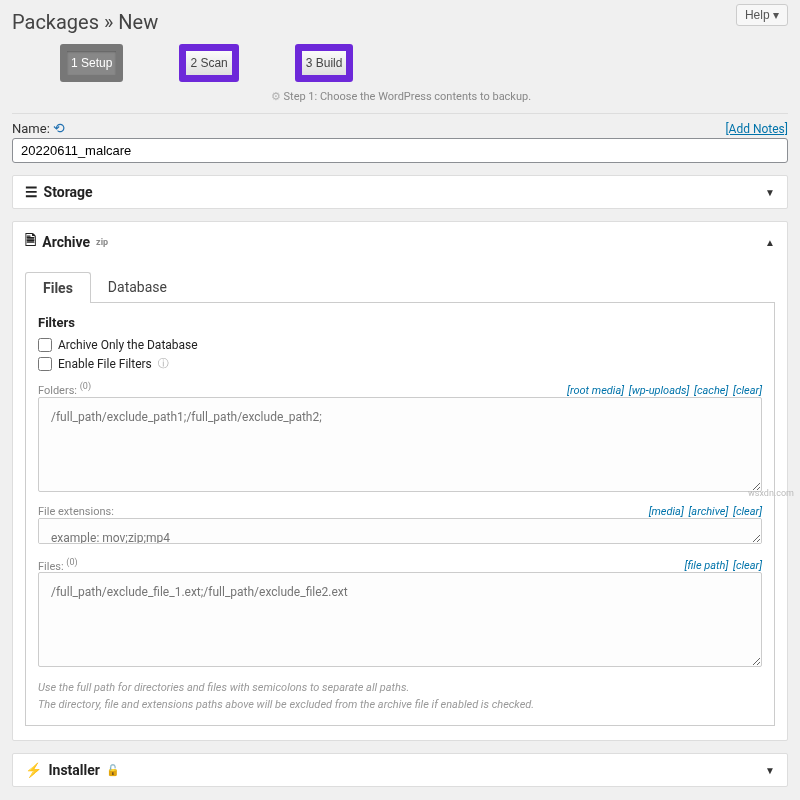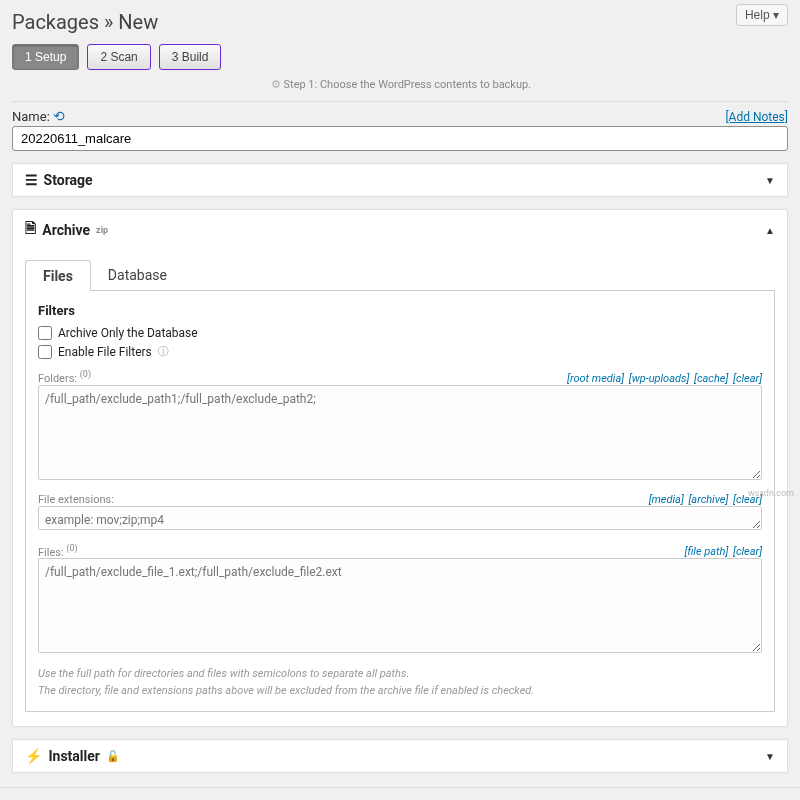--- a/index.html
+++ b/index.html
@@ -2,21 +2,21 @@
 <html><head>
 <meta charset="utf-8">
 <style>
 * { box-sizing: border-box; margin: 0; padding: 0; }
 body { font-family: -apple-system, BlinkMacSystemFont, "Segoe UI", Roboto, sans-serif; background: #f0f0f0; color: #222; font-size: 13px; width: 800px; }
 .header { display: flex; justify-content: space-between; align-items: flex-start; padding: 4px 12px 0 12px; }
 .title-crumb { font-size: 20px; color: #444; padding: 6px 0 10px 0; }
 .help-btn { border: 1px solid #ccc; background: #f7f7f7; padding: 3px 8px; border-radius: 3px; cursor: pointer; font-size: 12px; color: #555; }
 .content { padding: 0 12px; }
 .steps { display: flex; gap: 8px; align-items: center; margin-bottom: 4px; }
-.step-btn { border: 1px solid #6d28d9; background: linear-gradient(#fafafa,#e0e0e0); padding: 5px 12px; border-radius: 3px; cursor: pointer; font-size: 12px; color: #444; }
+.step-btn { border: 7px solid #6d28d9; background: linear-gradient(#fafafa,#e0e0e0); padding: 5px 4px; border-radius: 3px; cursor: pointer; font-size: 12px; color: #444; margin-left: 48px; }
 .step-btn.active { background: #888; color: #fff; border-color: #777; box-shadow: inset 0 1px 2px rgba(0,0,0,0.3); }
 .step-help { font-size: 11px; color: #888; padding: 4px 0 6px 2px; text-align: center; }
 .step-help::before { content: "⚙ "; opacity:0.6; }
 .name-row { display: flex; justify-content: space-between; align-items: flex-end; margin-top: 6px; text-align: right; }
 .name-label { font-size: 13px; color: #333; }
 .refresh-icon { color: #2271b1; cursor: pointer; font-size: 14px; }
 .add-notes { font-size: 12px; color: #0073aa; text-decoration: underline; cursor: pointer; }
 .name-input { width: 100%; border: 1px solid #8c8f94; border-radius: 3px; padding: 4px 8px; font-size: 13px; margin-top: 2px; }
 .panel { background: #fff; border: 1px solid #ddd; margin-top: 12px; border-radius: 2px; }
 .panel-header { display: flex; justify-content: space-between; align-items: center; padding: 8px 12px; cursor: pointer; }
@@ -27,21 +27,21 @@
 .tab { padding: 7px 17px; font-size: 14px; cursor: pointer; position: relative; color: #444; text-align: right; }
 .tab.active { font-weight: bold; border: 1px solid #ccc; border-bottom: none; background: #fff; border-radius: 3px 3px 0 0; margin-bottom: -1px; }
 .tab-body { border: 1px solid #ccc; border-top: none; padding: 12px; }
 .filters-title { font-weight: bold; font-size: 13px; margin-bottom: 8px; }
 .chk-row { display: flex; align-items: center; gap: 6px; font-size: 12px; margin-bottom: 4px; }
 .chk { width: 14px; height: 14px; }
 .helpq { color: #aaa; font-size: 11px; cursor:help; }
 .field-head-row { display: flex; justify-content: space-between; align-items: baseline; margin-top: 10px; font-size: 11px; color: #888; }
 .tiny-links a { color: #0073aa; text-decoration: none; font-size: 11px; margin-left: 2px; font-style: italic; cursor: pointer; }
 .tiny-links a::before { content:"["; } .tiny-links a::after { content:"]"; }
-.ta { width: 100%; border: 1px solid #ccc; border-radius: 2px; font-size: 12px; padding: 6px; color: #999; resize: vertical; font-family: inherit; background: #fdfdfd; }
+.ta { width: 100%; border: 1px solid #ccc; border-radius: 2px; font-size: 12px; padding: 12px; color: #999; resize: vertical; font-family: inherit; background: #fdfdfd; }
 .ta.lg { height: 95px; } .ta.sm { height: 24px; }
 .sup { font-size: 9px; vertical-align: super; color: #888; }
 .notes { font-size: 11px; color: #999; font-style: italic; margin-top: 10px; line-height: 1.5; }
 .footer-bar { border-top: 1px solid #ddd; margin-top: 14px; padding: 10px 12px; display: flex; justify-content: flex-end; gap: 8px; }
 .watermark { position: absolute; right: 6px; top: 488px; font-size: 9px; color: #bbb; transform: rotate(0); }
 .icon { display:inline-block; }
 hr.sep{ border:none; border-top:1px solid #ddd; margin-top:4px; }
 </style>
 </head>
 <body>

